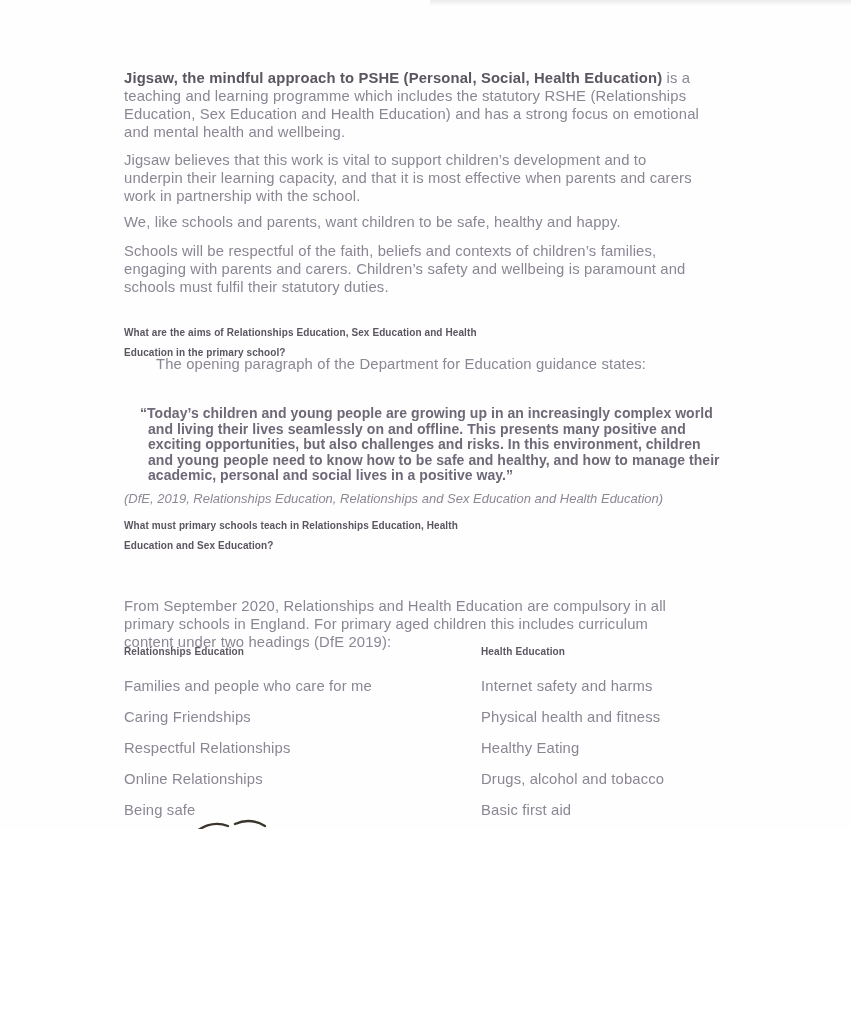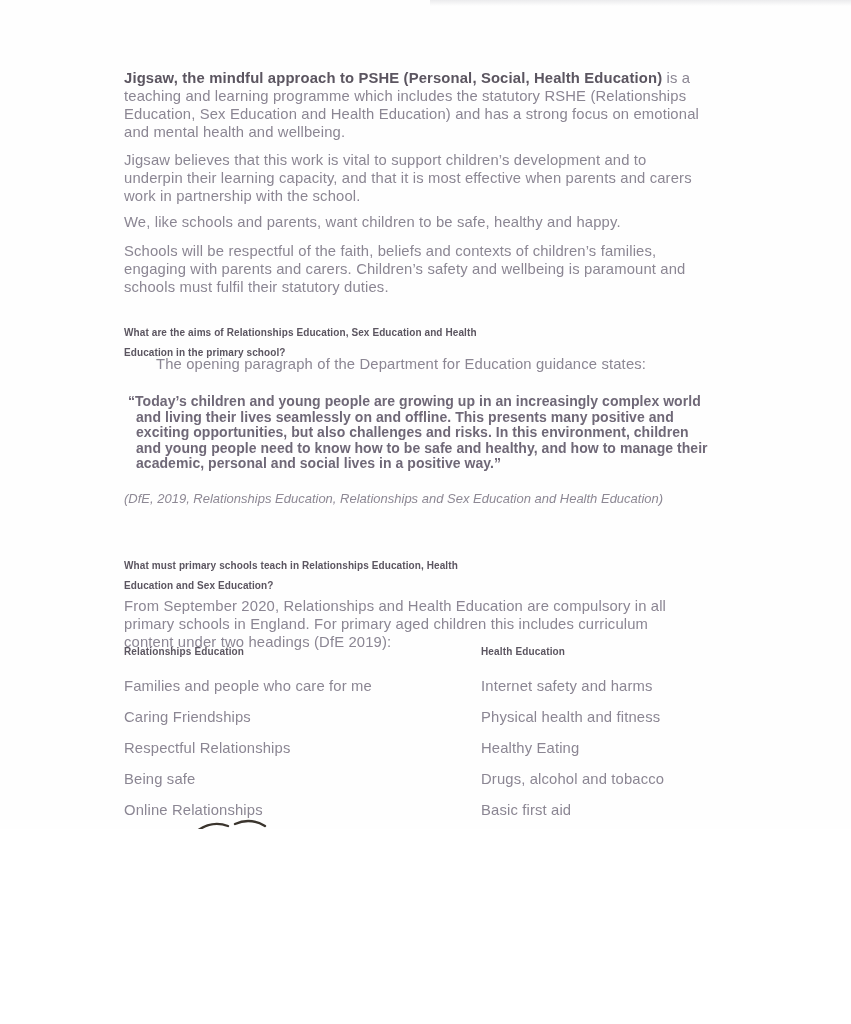--- a/index.html
+++ b/index.html
@@ -127,42 +127,42 @@
 
   <p class="block body-text" style="top:227px;">Schools will be respectful of the faith, beliefs and contexts of children’s families,
 engaging with parents and carers. Children’s safety and wellbeing is paramount and
 schools must fulfil their statutory duties.</p>
 
   <h2 class="block heading" style="top:315px;">What are the aims of Relationships Education, Sex Education and Health
 Education in the primary school?</h2>
 
   <p class="block body-text" style="top:340px;margin-left:32px;">The opening paragraph of the Department for Education guidance states:</p>
 
-  <blockquote class="block quote" style="top:390px; margin:4px;">“Today’s children and young people are growing up in an increasingly complex world
+  <blockquote class="block quote" style="top:390px; margin:16px;">“Today’s children and young people are growing up in an increasingly complex world
 and living their lives seamlessly on and offline. This presents many positive and
 exciting opportunities, but also challenges and risks. In this environment, children
 and young people need to know how to be safe and healthy, and how to manage their
 academic, personal and social lives in a positive way.”</blockquote>
 
   <p class="block citation" style="top:478px;">(DfE, 2019, Relationships Education, Relationships and Sex Education and Health Education)</p>
 
-  <h2 class="block heading" style="top:548px;">What must primary schools teach in Relationships Education, Health
+  <h2 class="block heading" style="top:508px;">What must primary schools teach in Relationships Education, Health
 Education and Sex Education?</h2>
 
   <p class="block body-text" style="top:582px;">From September 2020, Relationships and Health Education are compulsory in all
 primary schools in England. For primary aged children this includes curriculum
 content under two headings (DfE 2019):</p>
 
   <div class="column left">
     <div class="col-header">Relationships Education</div>
     <div class="col-item">Families and people who care for me</div>
     <div class="col-item">Caring Friendships</div>
     <div class="col-item">Respectful Relationships</div>
+    <div class="col-item">Online Relationships</div>
     <div class="col-item">Being safe</div>
-    <div class="col-item">Online Relationships</div>
   </div>
 
   <div class="column right">
     <div class="col-header">Health Education</div>
     <div class="col-item">Internet safety and harms</div>
     <div class="col-item">Physical health and fitness</div>
     <div class="col-item">Healthy Eating</div>
     <div class="col-item">Drugs, alcohol and tobacco</div>
     <div class="col-item">Basic first aid</div>
     <div class="col-item emph">Changing adolescent body</div>

